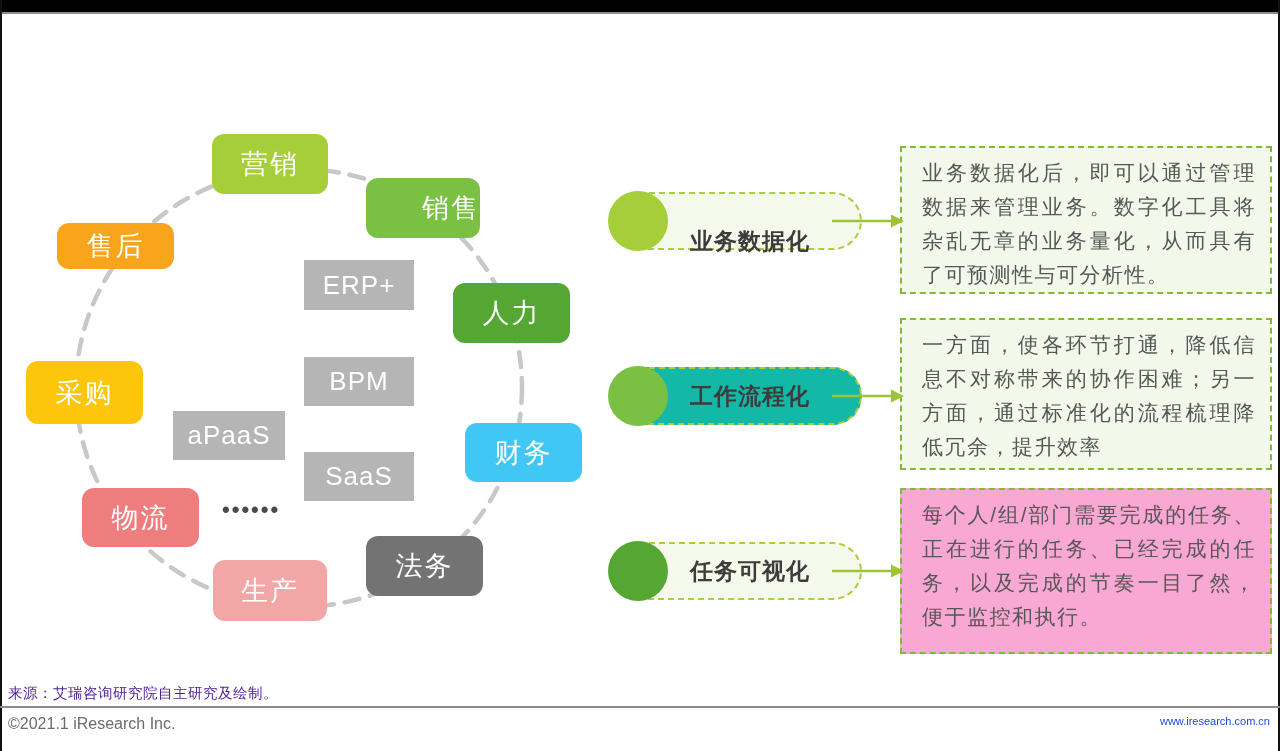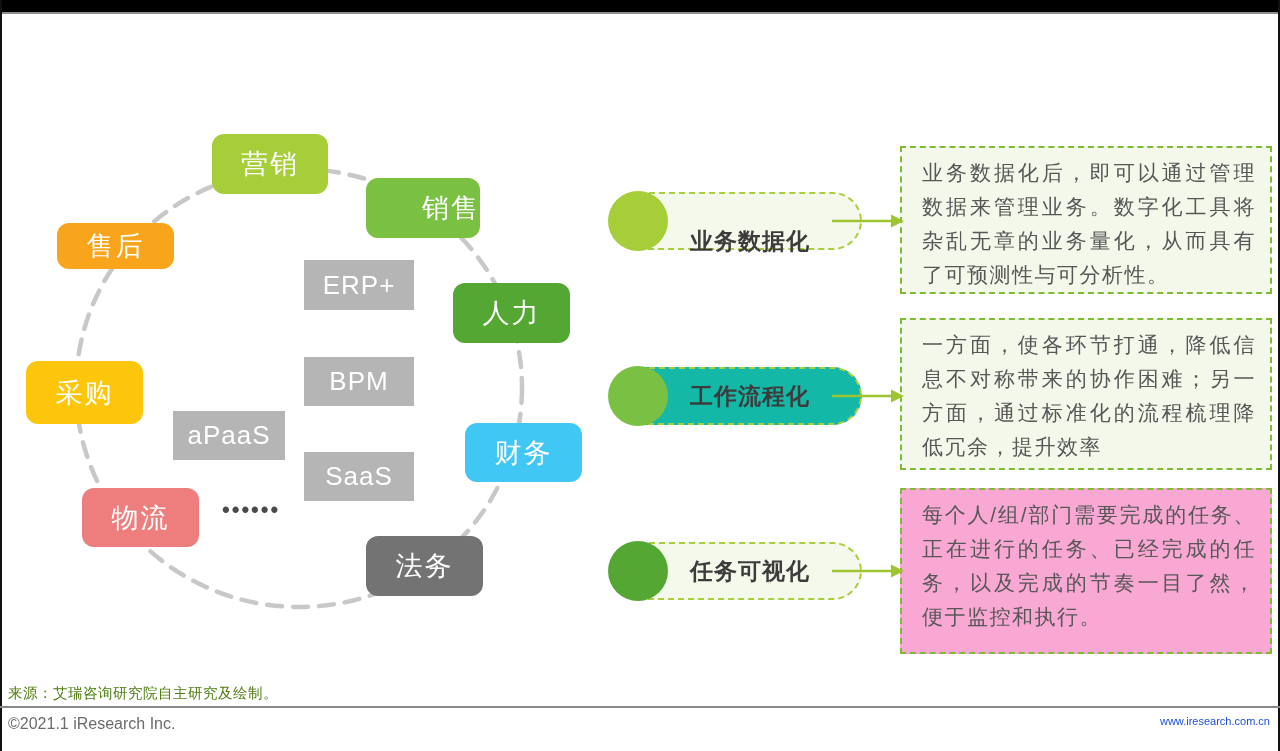--- a/index.html
+++ b/index.html
@@ -62,21 +62,21 @@
 
   .desc{
     position:absolute;left:900px;width:372px;z-index:1;box-sizing:border-box;
     border:2px dashed;padding:8px 14px 4px 20px;
     font-size:21px;line-height:34px;letter-spacing:1.5px;text-align:justify;
   }
   #desc-0{top:146px;height:148px;}
   #desc-1{top:318px;height:152px;}
   #desc-2{top:488px;height:166px;}
 
-  .source{position:absolute;left:8px;top:684px;font-size:14.5px;color:#4d7c0f;letter-spacing:0.5px;}
+  .source{position:absolute;left:8px;top:684px;font-size:14.5px;color:#4c1d95;letter-spacing:0.5px;}
   .divider{position:absolute;left:0;top:706px;width:1280px;height:2px;background:#8a8a8a;}
   .footer-left{position:absolute;left:8px;top:715px;font-size:16px;color:#6b6b6b;}
   .footer-right{position:absolute;right:10px;top:715px;font-size:11px;color:#1d4ed8;}
 </style>
 </head>
 <body>
 
 <div class="page">
 
   <div class="top-bar"></div>
@@ -102,20 +102,23 @@
     <span>人力</span>
   </div>
   <div class="dept" id="d-procurement" style="background: rgb(253, 198, 11); text-align: center;">
     <span>采购</span>
   </div>
   <div class="dept" id="d-finance" style="background: rgb(65, 199, 244);">
     <span>财务</span>
   </div>
   <div class="dept" id="d-logistics" style="background: rgb(238, 126, 126);">
     <span>物流</span>
+  </div>
+  <div class="dept" id="d-production" style="background: rgb(242, 166, 166);">
+    <span>生产</span>
   </div>
   <div class="dept" id="d-legal" style="background: #737373;">
     <span>法务</span>
   </div>
 
   <div class="plat" id="p-erp" style="background: rgb(181, 181, 181);">
     <span>ERP+</span>
   </div>
   <div class="plat" id="p-bpm" style="background: rgb(181, 181, 181);">
     <span>BPM</span>

